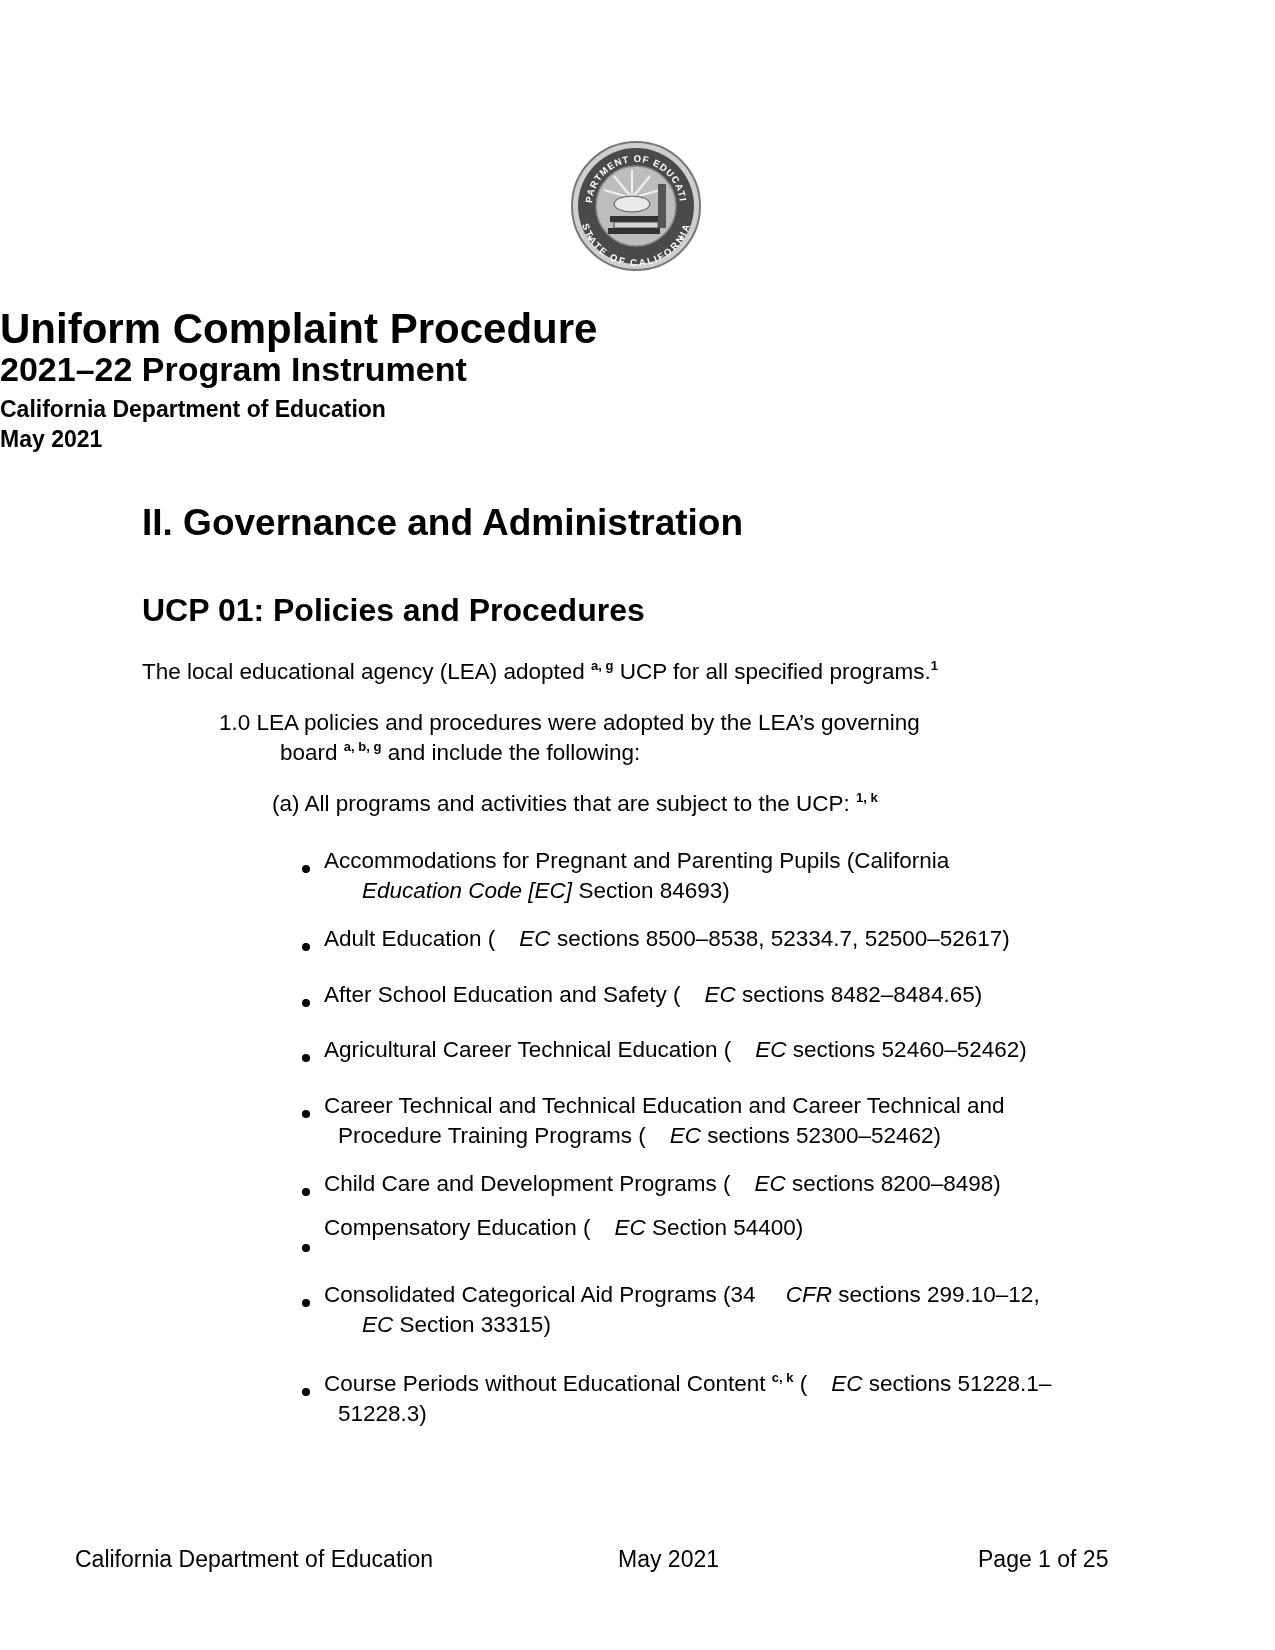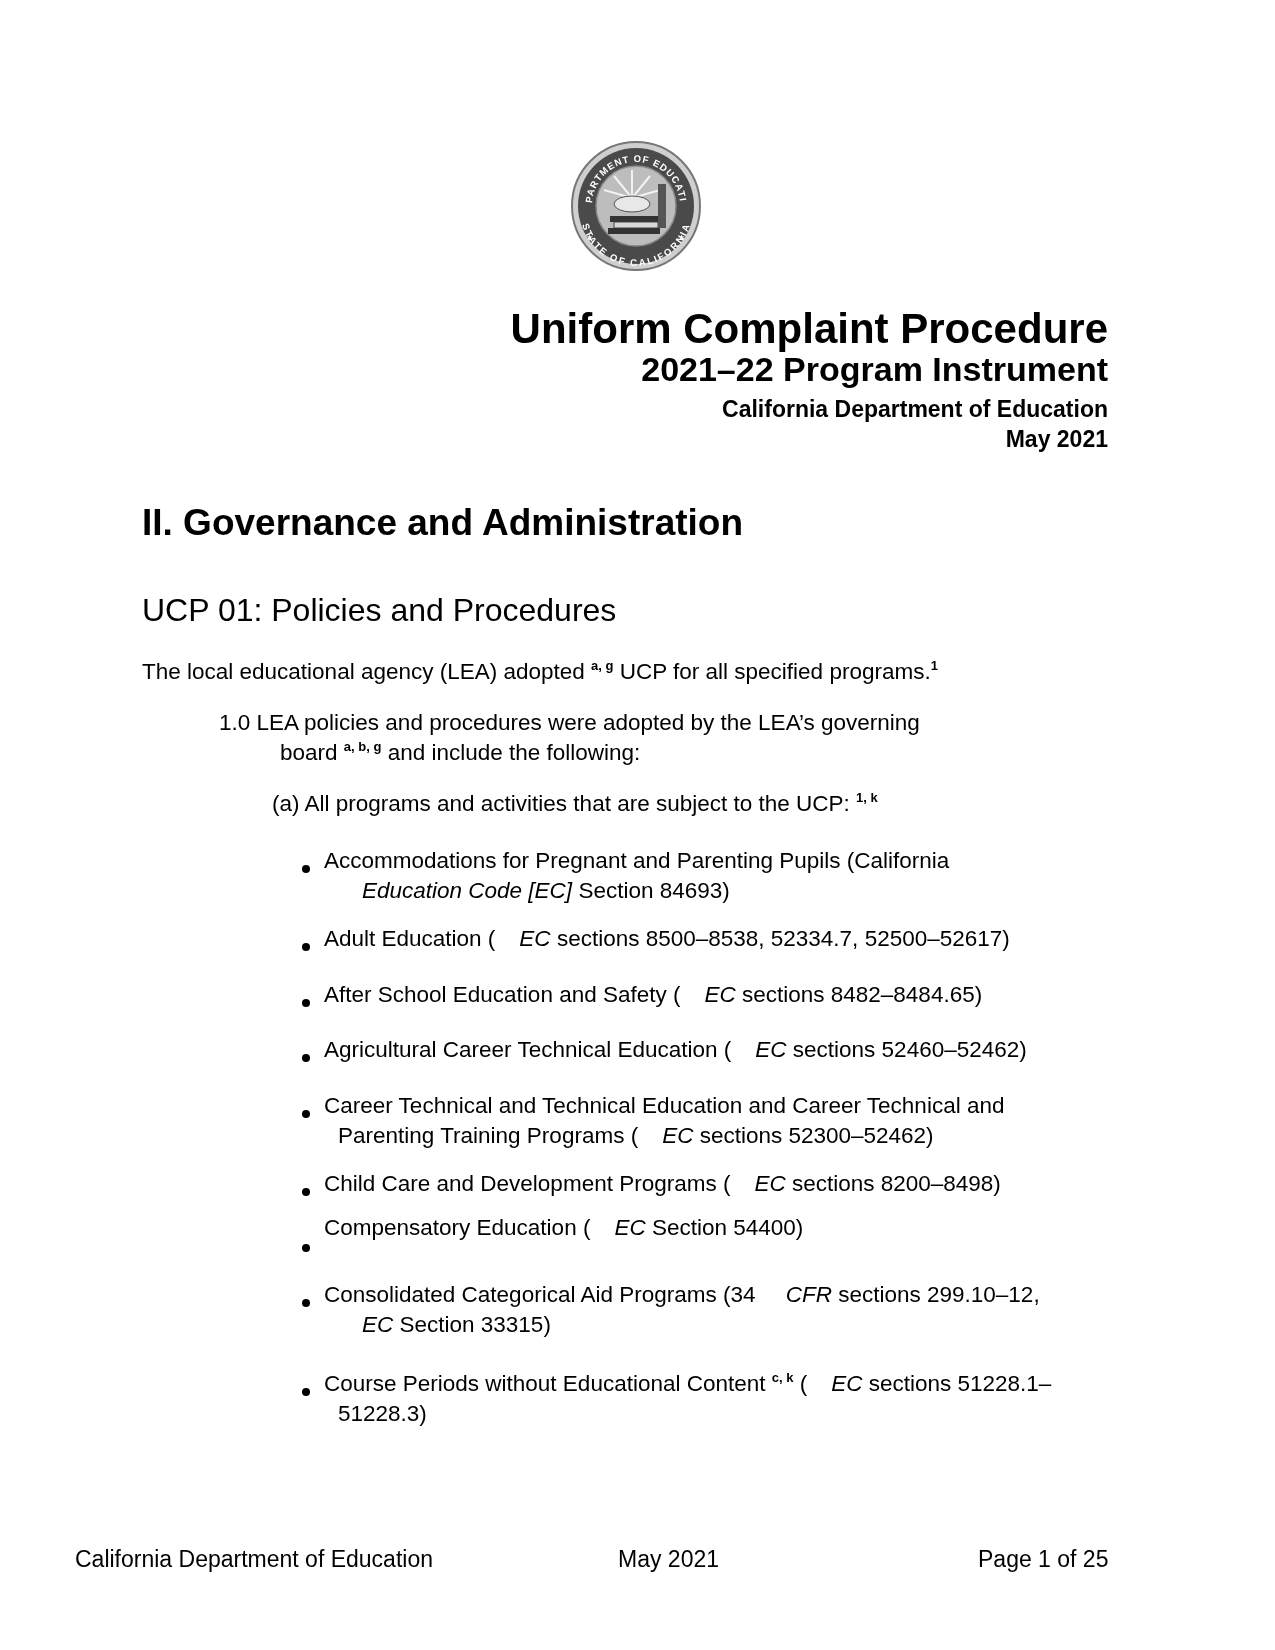--- a/index.html
+++ b/index.html
@@ -1,26 +1,26 @@
 <!DOCTYPE html>
 <html><head>
 <meta charset="utf-8">
 <style>
   html, body { margin:0; padding:0; background:#ffffff; }
   body { width:1275px; height:1650px; position:relative; overflow:hidden;
          font-family:"Liberation Sans", sans-serif; color:#000; }
   .abs { position:absolute; white-space:nowrap; }
   #seal { position:absolute; left:570px; top:140px; width:132px; height:132px; }
-  .title { left:0; width:1075px; text-align:right; font-weight:bold;margin-left:33px; }
+  .title { left:0; width:1075px; text-align:left; font-weight:bold; }
   .t1 { top:305px; font-size:42px; }
   .t2 { top:350px; font-size:34px; }
   .t3 { top:396px; font-size:23px; }
   .t4 { top:426px; font-size:23px; }
   .h1 { left:142px; top:502px; font-size:37px; font-weight:bold;text-align:right; }
-  .h2 { left:142px; top:592px; font-size:32px; font-weight:normal; }
+  .h2 { left:142px; top:592px; font-size:32px; font-weight:bold; }
   .body { font-size:22.5px; line-height:30px; }
   sup { font-size:13px; vertical-align:9px; line-height:0;font-weight:bold; }
   .intro { left:142px; top:657px; }
   .p10 { left:219px; top:708px; }
   .p10b { left:280px; top:738px; }
   .pa { left:272px; top:789px; }
   .bullet-dot { position:absolute; width:8px; height:8px; border-radius:50%; background:#000; }
   .footer { top:1546px; font-size:23px; }
   .f1 { left:75px; } .f2 { left:618px; } .f3 { left:978px; }
   i { font-style:italic;margin-left:24px; }
@@ -89,21 +89,21 @@
   <div class="abs body" style="left:324px;top:924px"><span>Adult Education (</span><i>EC</i><span> sections 8500–8538, 52334.7, 52500–52617)</span></div>
 
   <span class="bullet-dot" style="left:302px;top:999px"></span>
   <div class="abs body" style="left:324px;top:980px"><span>After School Education and Safety (</span><i>EC</i><span> sections 8482–8484.65)</span></div>
 
   <span class="bullet-dot" style="left:302px;top:1054px"></span>
   <div class="abs body" style="left:324px;top:1035px"><span>Agricultural Career Technical Education (</span><i>EC</i><span> sections 52460–52462)</span></div>
 
   <span class="bullet-dot" style="left:302px;top:1110px"></span>
   <div class="abs body" style="left:324px;top:1091px">Career Technical and Technical Education and Career Technical and</div>
-  <div class="abs body" style="left:338px;top:1121px"><span>Parenting Training Programs (</span><i>EC</i><span> sections 52300–52462)</span></div>
+  <div class="abs body" style="left:338px;top:1121px"><span>Procedure Training Programs (</span><i>EC</i><span> sections 52300–52462)</span></div>
 
   <span class="bullet-dot" style="left:302px;top:1188px"></span>
   <div class="abs body" style="left:324px;top:1169px"><span>Child Care and Development Programs (</span><i>EC</i><span> sections 8200–8498)</span></div>
 
   <span class="bullet-dot" style="left:302px;top:1244px"></span>
   <div class="abs body" style="left:324px;top:1213px"><span>Compensatory Education (</span><i>EC</i><span> Section 54400)</span></div>
 
   <span class="bullet-dot" style="left:302px;top:1299px"></span>
   <div class="abs body" style="left:324px;top:1280px"><span>Consolidated Categorical Aid Programs (34 </span><i>CFR</i><span> sections 299.10–12,</span></div>
   <div class="abs body" style="left:338px;top:1310px"><i>EC</i><span> Section 33315)</span></div>

